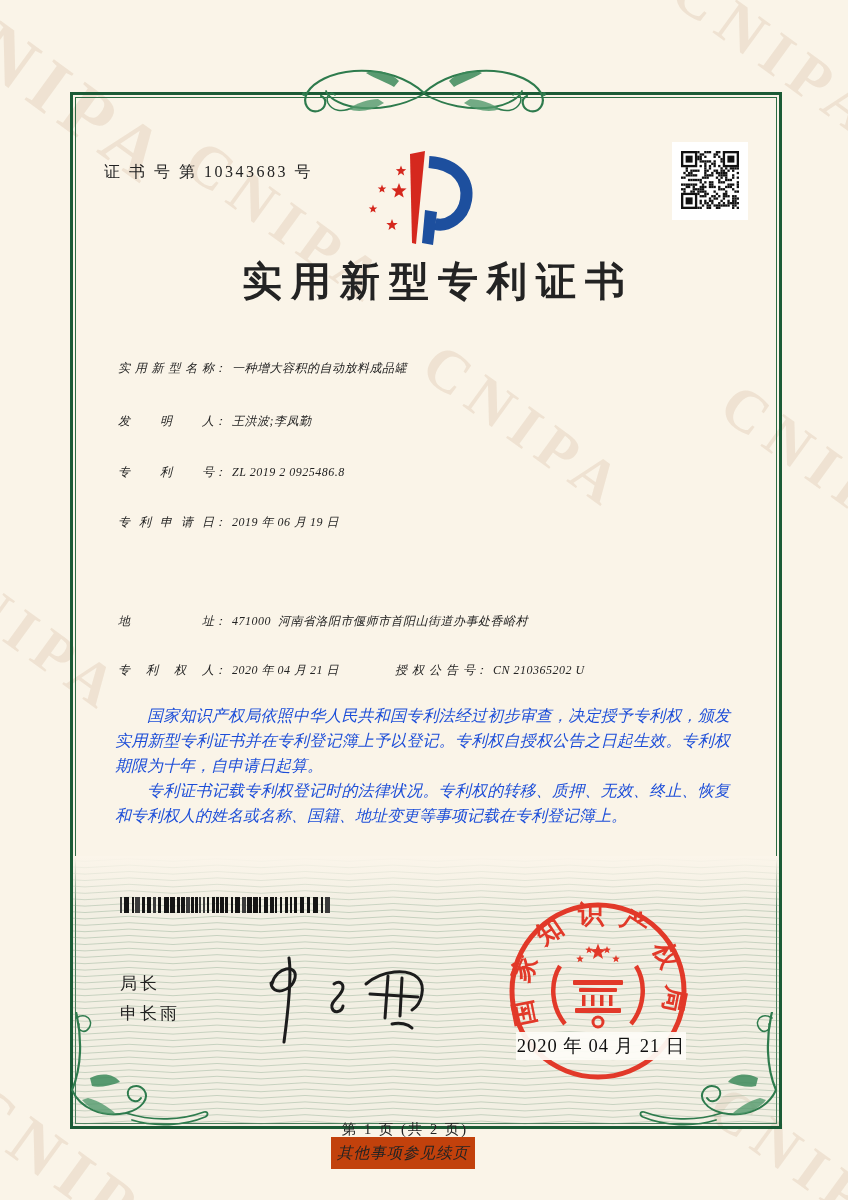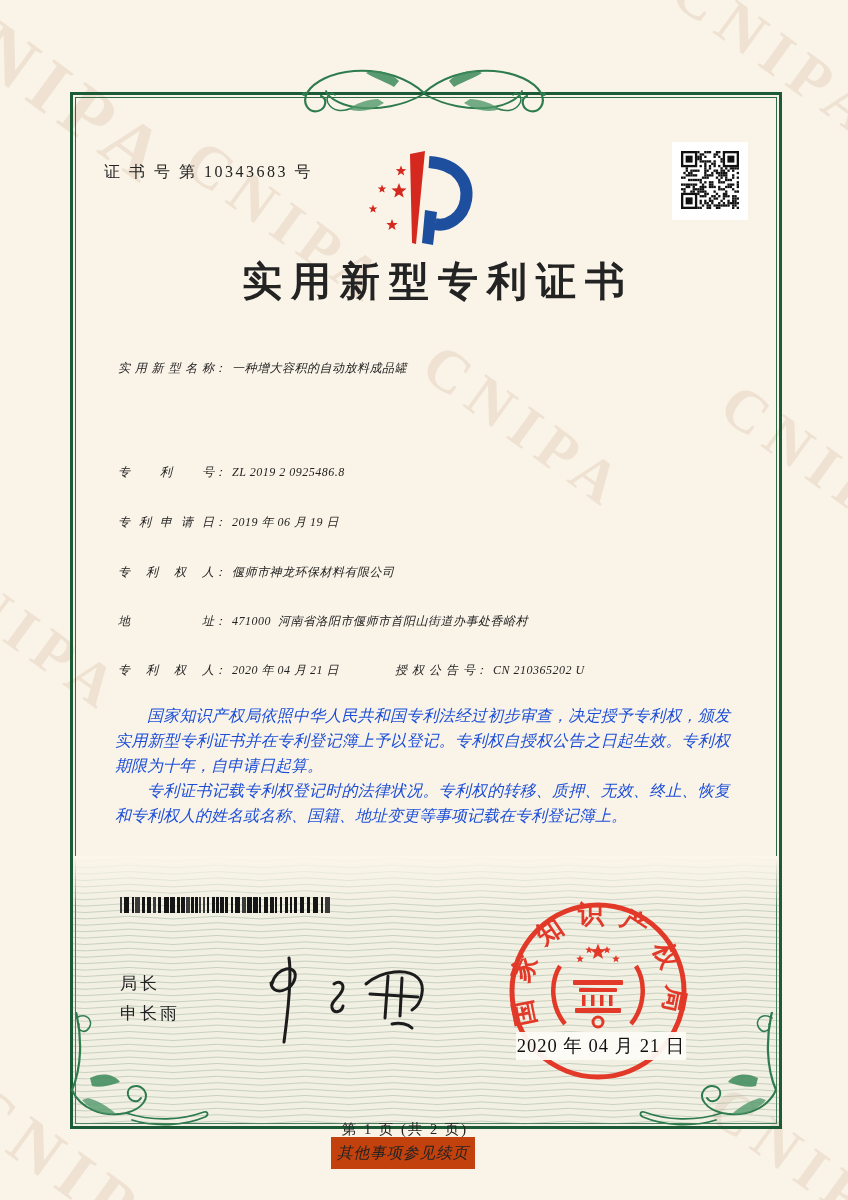--- a/index.html
+++ b/index.html
@@ -393,28 +393,28 @@
         <rect x="2.32" y="44.08" width="11.6" height="11.6" fill="#fff"></rect>
         <rect x="4.64" y="46.4" width="6.959999999999999" height="6.959999999999999" fill="#111"></rect>
       </svg>
   </div>
 
   <div id="title">实用新型专利证书</div>
 
   <div class="frow" style="top:357px;">
     <span class="flabel">实用新型名称</span><span class="fcolon">：</span><span class="fvalue">一种增大容积的自动放料成品罐</span>
   </div>
+  <div class="frow" style="top:410px;">
+    <span class="flabel">发明人</span><span class="fcolon">：</span><span class="fvalue">王洪波;李凤勤</span>
+  </div>
   <div class="frow" style="top:461px;">
     <span class="flabel">专利号</span><span class="fcolon">：</span><span class="fvalue">ZL 2019 2 0925486.8</span>
   </div>
   <div class="frow" style="top:511px;">
     <span class="flabel">专利申请日</span><span class="fcolon">：</span><span class="fvalue">2019 年 06 月 19 日</span>
-  </div>
-  <div class="frow" style="top:561px;">
-    <span class="flabel">专利权人</span><span class="fcolon">：</span><span class="fvalue">偃师市神龙环保材料有限公司</span>
   </div>
   <div class="frow" style="top:610px;">
     <span class="flabel">地址</span><span class="fcolon">：</span><span class="fvalue">471000  河南省洛阳市偃师市首阳山街道办事处香峪村</span>
   </div>
   <div class="frow" style="top:659px;">
     <span class="flabel">专利权人</span><span class="fcolon">：</span><span class="fv1">2020 年 04 月 21 日</span><span class="flabel2">授权公告号</span><span class="fcolon">：</span><span class="fvalue">CN 210365202 U</span>
   </div>
 
   <div id="body">
     <p>国家知识产权局依照中华人民共和国专利法经过初步审查，决定授予专利权，颁发实用新型专利证书并在专利登记簿上予以登记。专利权自授权公告之日起生效。专利权期限为十年，自申请日起算。</p>

